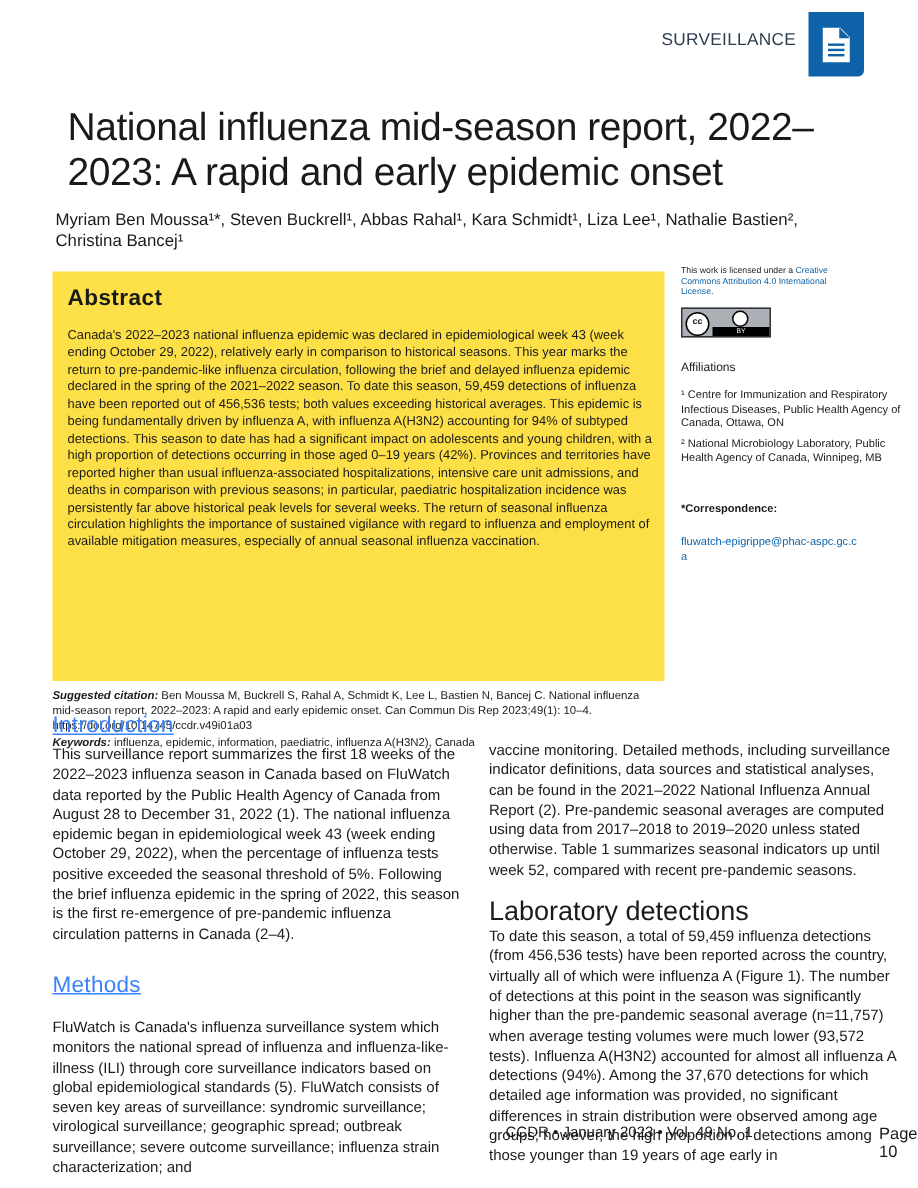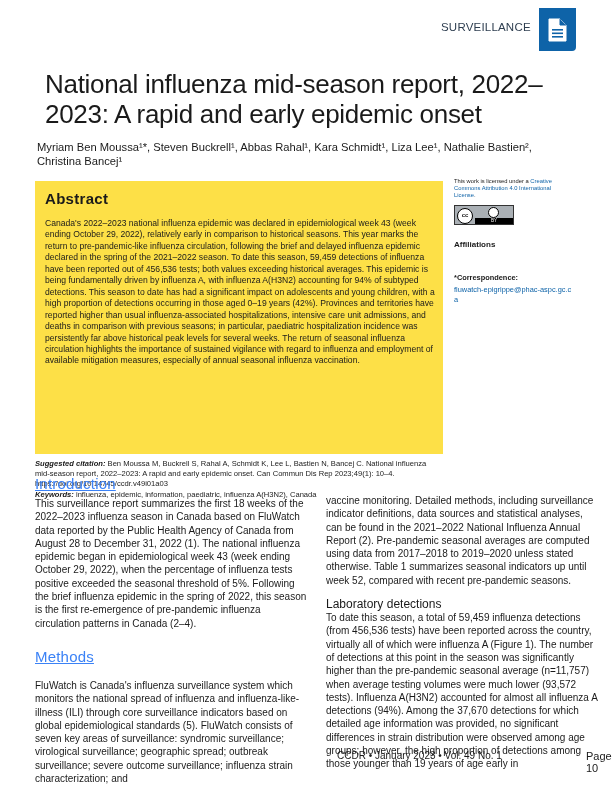--- a/index.html
+++ b/index.html
@@ -20,30 +20,30 @@
   .citation { position: absolute; left: 35px; top: 459px; width: 408px; font-size: 7.6px; line-height: 10.2px; color: #1a1a1a; }
   .citation b { font-style: italic; }
 
   .sidebar { position: absolute; left: 454px; top: 178px; width: 150px; }
   .license { font-size: 5.8px; line-height: 7px; color: #1a1a1a; width: 110px; }
   .license a { color: #0e63a8; text-decoration: none; }
   .cc-badge { margin-top: 6px; width: 60px; height: 20px; background: #aab0b5; border: 1px solid #333; position: relative; }
   .cc-badge .cc { position: absolute; left: 2px; top: 2px; width: 16px; height: 16px; border-radius: 50%; background: #fff; border: 1.5px solid #000; font-size: 6px; font-weight: bold; text-align: center; line-height: 13px; }
   .cc-badge .by { position: absolute; left: 33px; top: 1px; width: 11px; height: 11px; border-radius: 50%; background: #fff; border: 1.5px solid #000; }
   .cc-badge .by-strip { position: absolute; left: 20px; right: 0; bottom: 0; height: 6px; background: #000; color: #fff; font-size: 4.5px; text-align: center; line-height: 6px; }
-  .aff-title { margin-top: 15px; font-size: 8px; font-weight: bold; color: #1a1a1a; }
+  .aff-title { margin-top: 15px; font-size: 8px; font-weight: normal; color: #1a1a1a; }
   .aff { margin-top: 9px; font-size: 7.4px; line-height: 9.6px; color: #1a1a1a; }
   .aff + .aff { margin-top: 4px; }
   .corr-title { margin-top: 24px; font-size: 7.4px; font-weight: bold; color: #1a1a1a; }
-  .corr-email { font-size: 7.4px; line-height: 10px; color: #0e63a8; margin-top: 3px; width: 120px; word-break: break-all; }
+  .corr-email { font-size: 7.4px; line-height: 10px; color: #0e63a8; margin-top: 13px; width: 120px; word-break: break-all; }
 
   .col-left { position: absolute; left: 35px; top: 475px; width: 272px; }
   .col-right { position: absolute; left: 326px; top: 494px; width: 275px; }
   .h-sec { font-size: 15px; font-weight: normal; color: #3b82f6; letter-spacing: 0.2px; text-decoration: underline; }
-  .h-sub { font-size: 12px; font-weight: normal; color: #1a1a1a; }
+  .h-sub { font-size: 18px; font-weight: normal; color: #1a1a1a; }
   .body-text { font-size: 10px; line-height: 13.3px; color: #1a1a1a; }
   .intro-h { margin-bottom: 5px; }
   .methods-h { margin-top: 18px; margin-bottom: 14px; }
   .lab-h { margin-top: 10px; margin-bottom: 0px; }
 
   .footer { position: absolute; top: 750px; left: 337px; font-size: 10px; color: #1a1a1a; }
   .footer-page { position: absolute; top: 750px; left: 538px; font-size: 11px; color: #1a1a1a; padding-left: 48px; }
 </style>
 </head>
 <body>
@@ -75,20 +75,22 @@
 <div class="sidebar">
   <div class="license">
     <span>This work is licensed under a </span><a>Creative Commons Attribution 4.0 International License</a><span>.</span>
   </div>
   <div class="cc-badge">
     <div class="cc">cc</div>
     <div class="by"></div>
     <div class="by-strip">BY</div>
   </div>
   <div class="aff-title">Affiliations</div>
+  <div class="aff">¹ Centre for Immunization and Respiratory Infectious Diseases, Public Health Agency of Canada, Ottawa, ON</div>
+  <div class="aff">² National Microbiology Laboratory, Public Health Agency of Canada, Winnipeg, MB</div>
   <div class="corr-title">*Correspondence:</div>
   <div class="corr-email">fluwatch-epigrippe@phac-aspc.gc.ca</div>
 </div>
 
 <div class="col-left">
   <h2 class="h-sec intro-h">Introduction</h2>
   <p class="body-text">This surveillance report summarizes the first 18 weeks of the 2022–2023 influenza season in Canada based on FluWatch data reported by the Public Health Agency of Canada from August 28 to December 31, 2022 (1). The national influenza epidemic began in epidemiological week 43 (week ending October 29, 2022), when the percentage of influenza tests positive exceeded the seasonal threshold of 5%. Following the brief influenza epidemic in the spring of 2022, this season is the first re-emergence of pre-pandemic influenza circulation patterns in Canada (2–4).</p>
   <h2 class="h-sec methods-h">Methods</h2>
   <p class="body-text">FluWatch is Canada's influenza surveillance system which monitors the national spread of influenza and influenza-like-illness (ILI) through core surveillance indicators based on global epidemiological standards (5). FluWatch consists of seven key areas of surveillance: syndromic surveillance; virological surveillance; geographic spread; outbreak surveillance; severe outcome surveillance; influenza strain characterization; and</p>
 </div>

